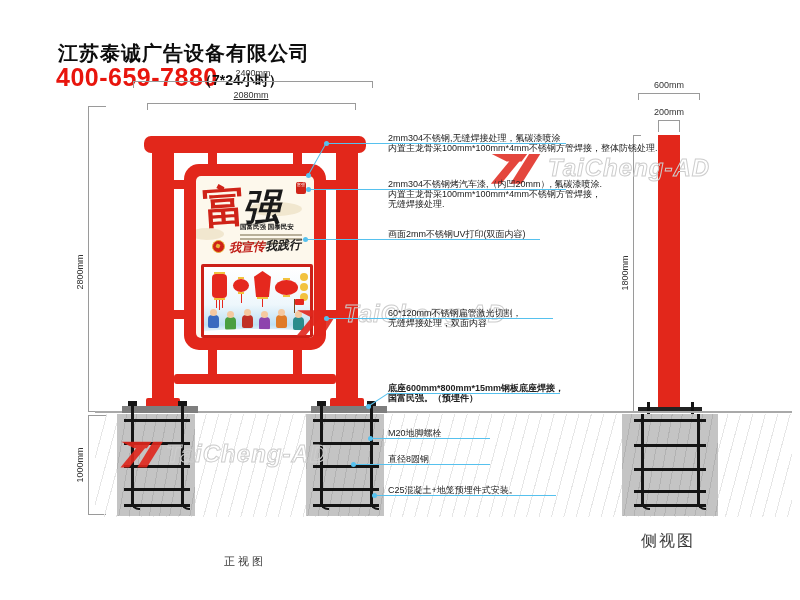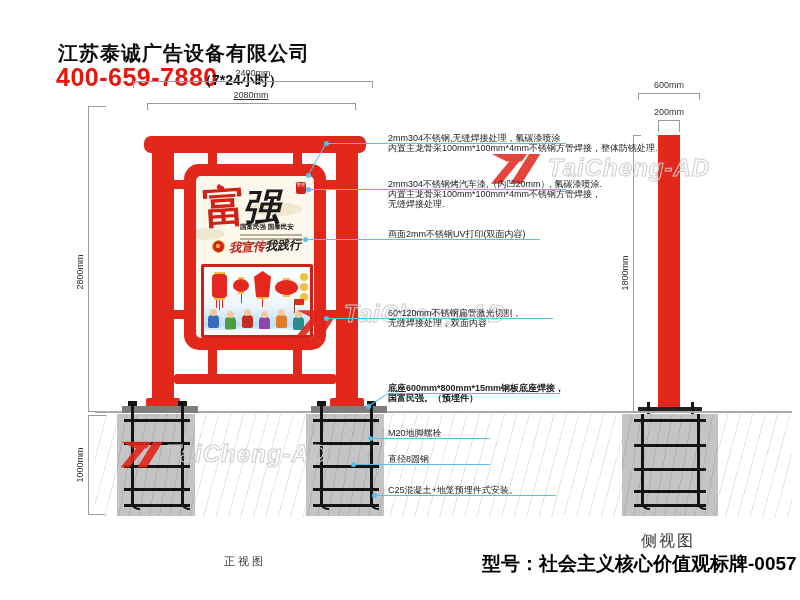--- a/index.html
+++ b/index.html
@@ -328,15 +328,14 @@
     <div>直径8圆钢</div>
     <div class="ul" style="width:102px;"></div>
   </div>
   <div class="ann" style="top:485px;">
     <div>C25混凝土+地笼预埋件式安装。</div>
     <div class="ul" style="width:168px;"></div>
   </div>
 
   <div class="viewlabel" style="left:224px;top:548px;margin-top:6px;">正视图</div>
   <div class="viewlabel" style="left:641px;top:531px;font-size:16px;letter-spacing:2px;">侧视图</div>
-  <div class="model">型号：社会主义核心价值观标牌-0057</div>
 
 </div>
 
 </body></html>

